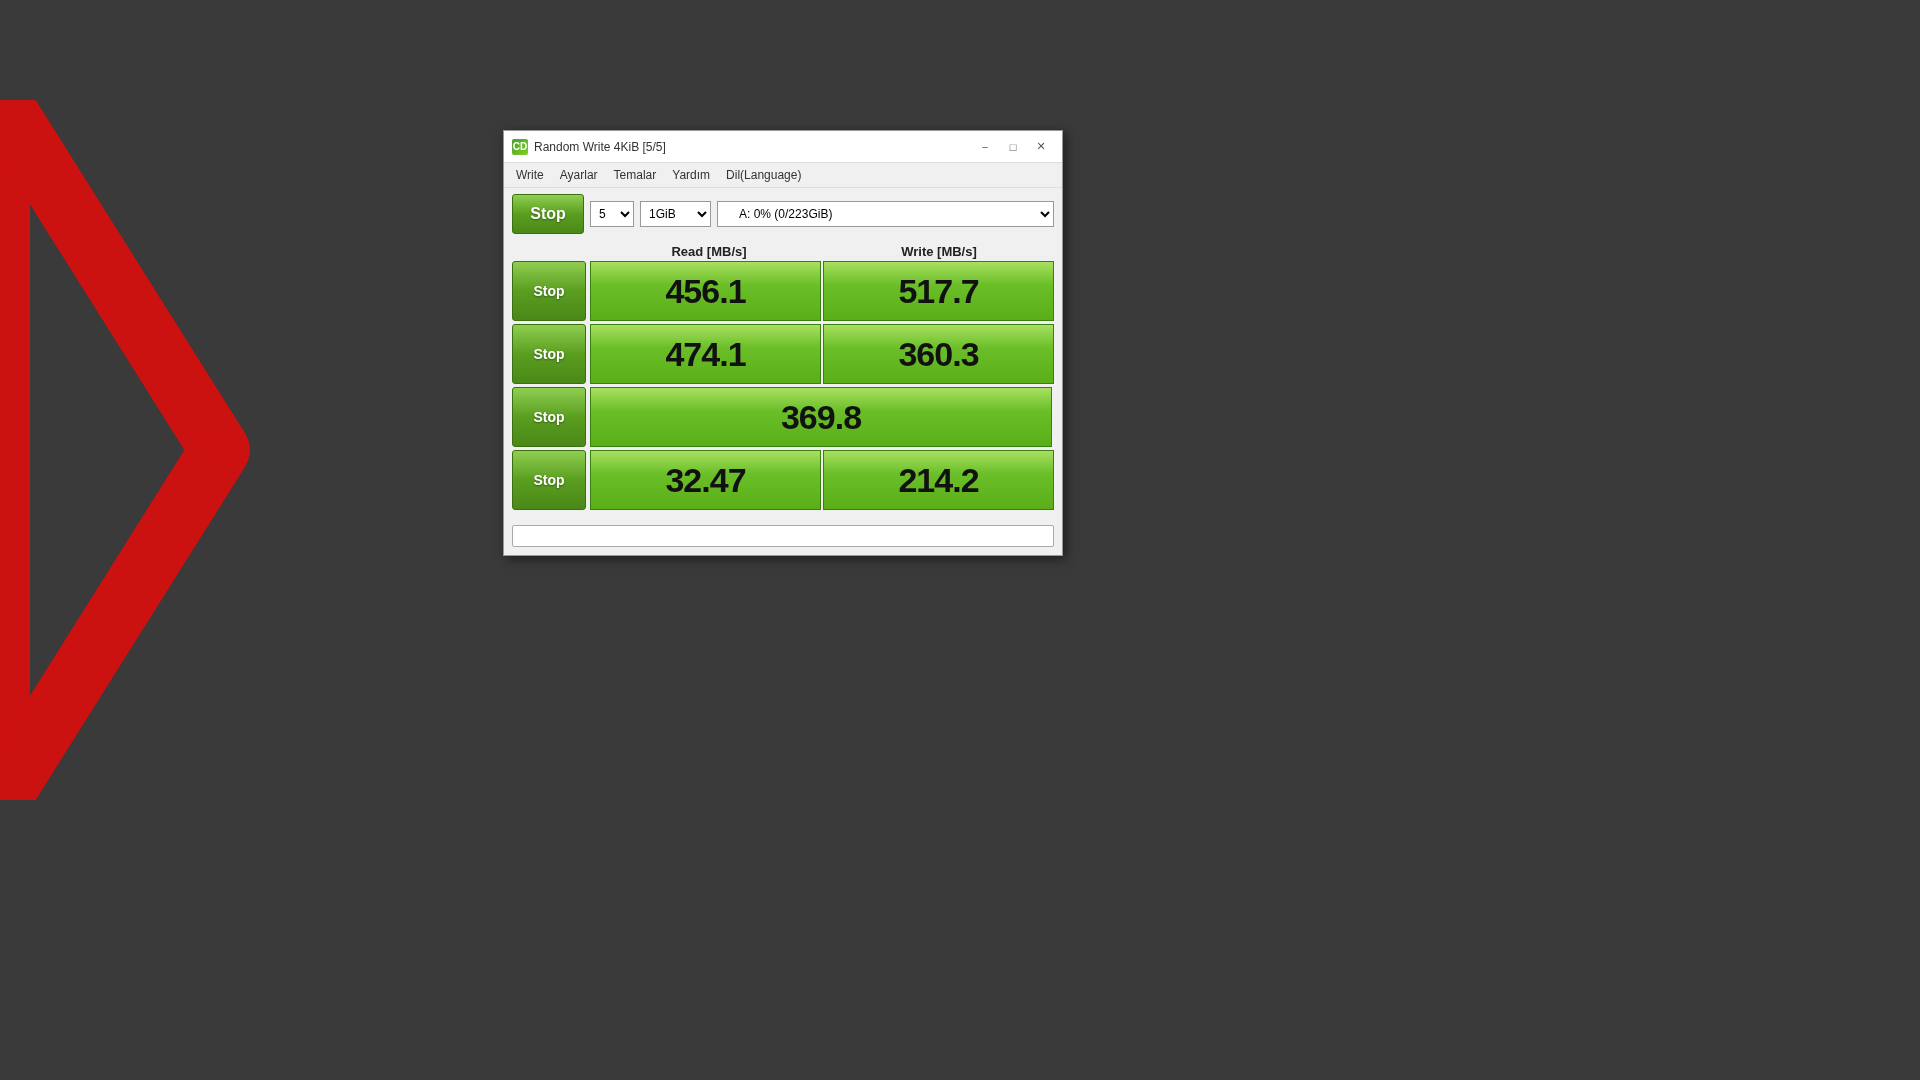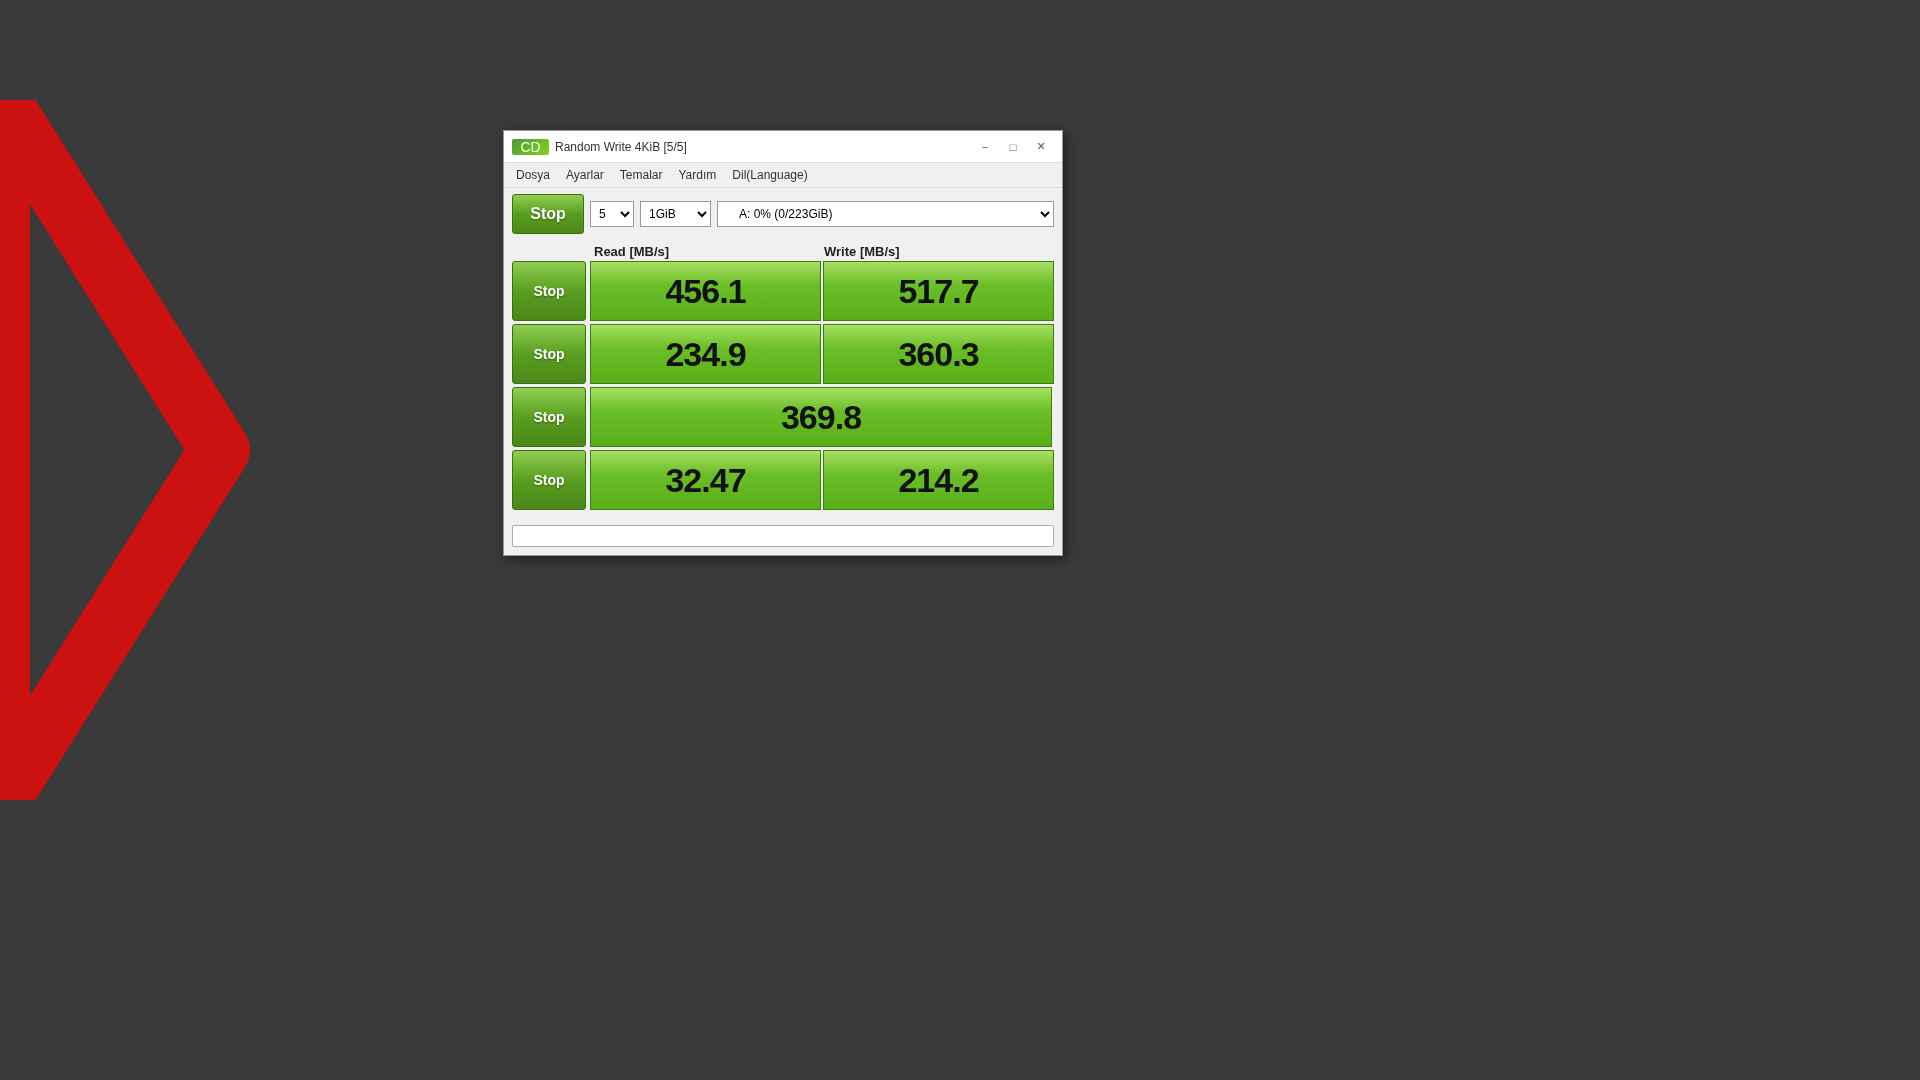--- a/index.html
+++ b/index.html
@@ -44,30 +44,30 @@
       height: 32px;
     }
 
     .title-bar-left {
       display: flex;
       align-items: center;
       gap: 6px;
     }
 
     .app-icon {
-      width: 37px;
+      width: 16px;
       height: 16px;
       background: linear-gradient(135deg, #4a9c2f, #7ed321);
       border-radius: 2px;
       display: flex;
       align-items: center;
       justify-content: center;
-      font-size: 14px;
+      font-size: 10px;
       color: white;
-      font-weight: normal;
+      font-weight: bold;
     }
 
     .title-text {
       font-size: 12px;
       color: #333;
       text-align: right;
     }
 
     .title-bar-controls {
       display: flex;
@@ -145,20 +145,21 @@
     }
 
     .col-headers {
       display: flex;
       margin-left: 82px;
       margin-bottom: 2px;
     }
 
     .col-header {
       flex: 1;
+      text-align: center;
       font-size: 13px;
       font-weight: bold;
       color: #222;
     }
 
     .data-row {
       display: flex;
       align-items: stretch;
       margin-bottom: 3px;
       height: 60px;
@@ -236,21 +237,21 @@
       <span class="title-text">Random Write 4KiB [5/5]</span>
     </div>
     <div class="title-bar-controls">
       <button class="title-btn">−</button>
       <button class="title-btn">□</button>
       <button class="title-btn close">✕</button>
     </div>
   </div>
 
   <div class="menu-bar">
-    <span class="menu-item">Dosya</span>
+    <span class="menu-item">Write</span>
     <span class="menu-item">Ayarlar</span>
     <span class="menu-item">Temalar</span>
     <span class="menu-item">Yardım</span>
     <span class="menu-item">Dil(Language)</span>
   </div>
 
   <div class="toolbar">
     <button class="stop-btn-main">Stop</button>
     <select class="select-box">
       <option>5</option>
@@ -279,21 +280,21 @@
       <button class="row-stop-btn">Stop</button>
       <div class="data-cells">
         <div class="cell">456.1</div>
         <div class="cell">517.7</div>
       </div>
     </div>
 
     <div class="data-row">
       <button class="row-stop-btn">Stop</button>
       <div class="data-cells">
-        <div class="cell">234.9</div>
+        <div class="cell">474.1</div>
         <div class="cell">360.3</div>
       </div>
     </div>
 
     <div class="data-row">
       <button class="row-stop-btn">Stop</button>
       <div class="data-cells">
         <div class="cell">369.8</div>
       </div>
     </div>

